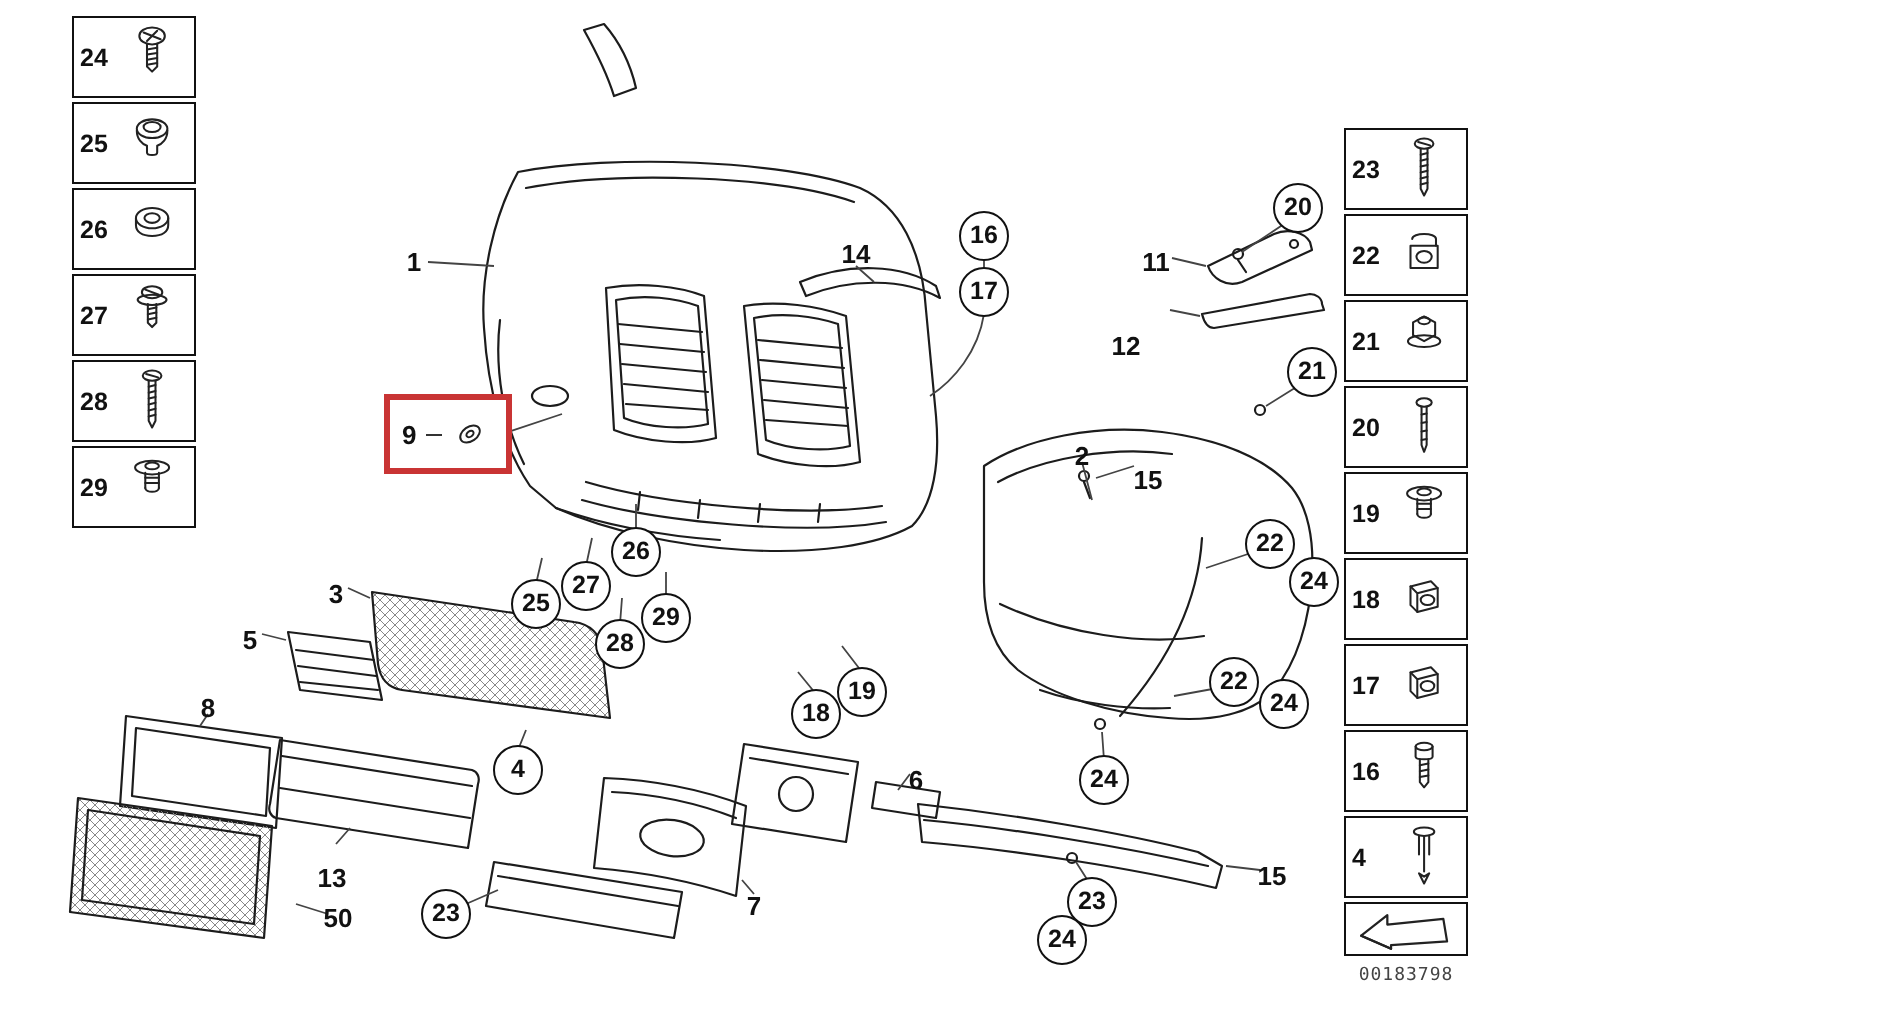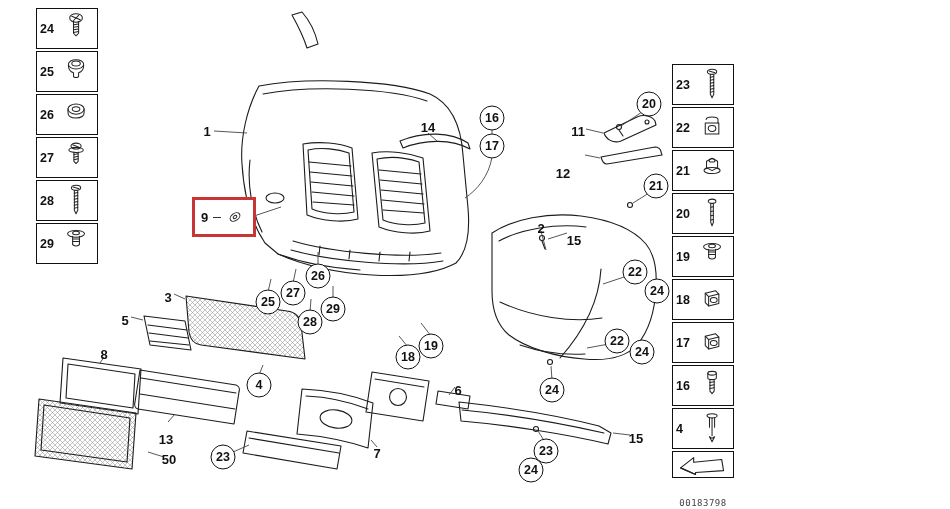--- a/index.html
+++ b/index.html
@@ -13,21 +13,21 @@
   .part-box{width:62px;height:41px;border:1.6px solid #111;background:#fff;
             display:flex;align-items:center;padding:1px 3px;box-sizing:border-box;}
   .part-num{font-weight:bold;font-size:12.5px;color:#111;width:19px;flex:none;}
   .pb-icon{flex:1;height:100%;display:flex;align-items:center;justify-content:center;}
   .pb-icon svg{height:34px;}
   .pb-icon svg *, .arrow-box svg *{stroke:#222;stroke-width:1.2;fill:none;
       stroke-linecap:round;stroke-linejoin:round;}
   .arrow-box{width:62px;height:27px;border:1.6px solid #111;background:#fff;
              display:flex;align-items:center;justify-content:center;box-sizing:border-box;}
   .part-code{font-family:"DejaVu Sans Mono",monospace;font-size:9px;color:#444;
-             text-align:center;margin-top:18px;letter-spacing:.5px;}
+             text-align:center;margin-top:3px;letter-spacing:.5px;}
   
   #callout-layer{position:absolute;inset:0;z-index:4;pointer-events:none;}
   .callout{position:absolute;transform:translate(-50%,-50%);font-weight:bold;
            font-size:13px;color:#111;pointer-events:auto;white-space:nowrap;}
   .callout.circled{width:23px;height:23px;line-height:22px;text-align:center;
            background:#fff;border:1.5px solid #111;border-radius:50%;font-size:12.5px;}
   
   #highlight-box{position:absolute;left:192px;top:197px;width:64px;height:40px;
            border:3px solid #c93434;background:#fff;z-index:5;display:flex;
            align-items:center;gap:5px;padding:0 6px;box-sizing:border-box;}

